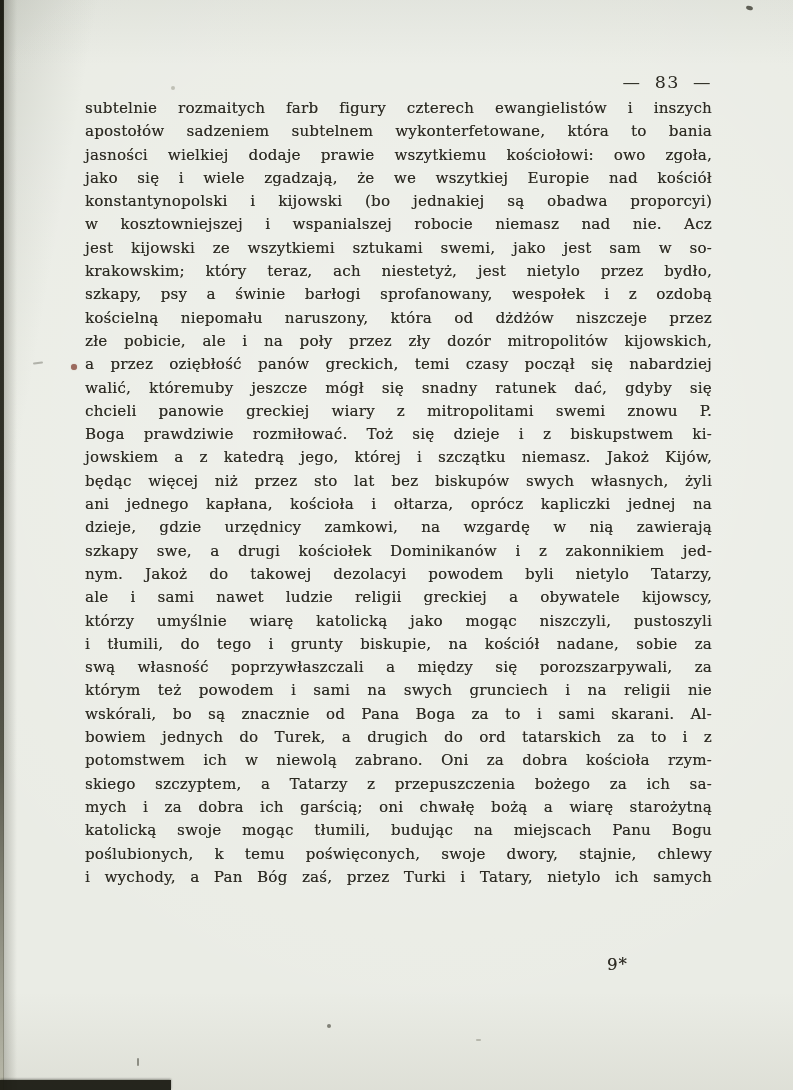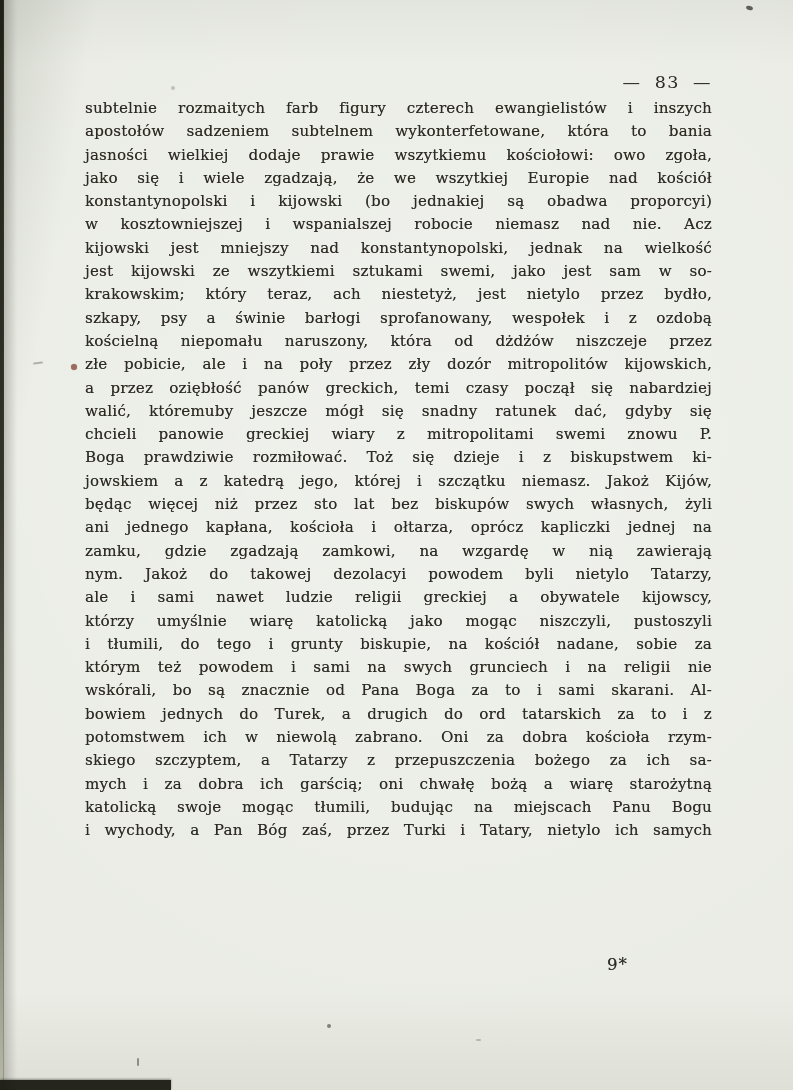--- a/index.html
+++ b/index.html
@@ -80,45 +80,47 @@
 
   <div class="page-number">— 83 —</div>
 
   <div class="text-block">
       <div class="line">subtelnie rozmaitych farb figury czterech ewangielistów i inszych</div>
       <div class="line">apostołów sadzeniem subtelnem wykonterfetowane, która to bania</div>
       <div class="line">jasności wielkiej dodaje prawie wszytkiemu kościołowi: owo zgoła,</div>
       <div class="line">jako się i wiele zgadzają, że we wszytkiej Europie nad kościół</div>
       <div class="line">konstantynopolski i kijowski (bo jednakiej są obadwa proporcyi)</div>
       <div class="line">w kosztowniejszej i wspanialszej robocie niemasz nad nie. Acz</div>
-      <div class="line">kijowski jest mniejszy nad konstantynopolski, jednak na wielkość</div>
       <div class="line">jest kijowski ze wszytkiemi sztukami swemi, jako jest sam w so-</div>
       <div class="line">krakowskim; który teraz, ach niestetyż, jest nietylo przez bydło,</div>
       <div class="line">szkapy, psy a świnie barłogi sprofanowany, wespołek i z ozdobą</div>
       <div class="line">kościelną niepomału naruszony, która od dżdżów niszczeje przez</div>
       <div class="line">złe pobicie, ale i na poły przez zły dozór mitropolitów kijowskich,</div>
       <div class="line">a przez oziębłość panów greckich, temi czasy począł się nabardziej</div>
       <div class="line">walić, któremuby jeszcze mógł się snadny ratunek dać, gdyby się</div>
       <div class="line">chcieli panowie greckiej wiary z mitropolitami swemi znowu P.</div>
       <div class="line">Boga prawdziwie rozmiłować. Toż się dzieje i z biskupstwem ki-</div>
       <div class="line">jowskiem a z katedrą jego, której i szczątku niemasz. Jakoż Kijów,</div>
       <div class="line">będąc więcej niż przez sto lat bez biskupów swych własnych, żyli</div>
       <div class="line">ani jednego kapłana, kościoła i ołtarza, oprócz kapliczki jednej na</div>
-      <div class="line">zamku, gdzie zgadzają zamkowi, na wzgardę w nią zawierają</div>
+      <div class="line">dzieje, gdzie urzędnicy zamkowi, na wzgardę w nią zawierają</div>
+      <div class="line">szkapy swe, a drugi kościołek Dominikanów i z zakonnikiem jed-</div>
       <div class="line">nym. Jakoż do takowej dezolacyi powodem byli nietylo Tatarzy,</div>
       <div class="line">ale i sami nawet ludzie religii greckiej a obywatele kijowscy,</div>
       <div class="line">którzy umyślnie wiarę katolicką jako mogąc niszczyli, pustoszyli</div>
       <div class="line">i tłumili, do tego i grunty biskupie, na kościół nadane, sobie za</div>
+      <div class="line">swą własność poprzywłaszczali a między się porozszarpywali, za</div>
       <div class="line">którym też powodem i sami na swych grunciech i na religii nie</div>
       <div class="line">wskórali, bo są znacznie od Pana Boga za to i sami skarani. Al-</div>
       <div class="line">bowiem jednych do Turek, a drugich do ord tatarskich za to i z</div>
       <div class="line">potomstwem ich w niewolą zabrano. Oni za dobra kościoła rzym-</div>
       <div class="line">skiego szczyptem, a Tatarzy z przepuszczenia bożego za ich sa-</div>
       <div class="line">mych i za dobra ich garścią; oni chwałę bożą a wiarę starożytną</div>
       <div class="line">katolicką swoje mogąc tłumili, budując na miejscach Panu Bogu</div>
+      <div class="line">poślubionych, k temu poświęconych, swoje dwory, stajnie, chlewy</div>
       <div class="line">i wychody, a Pan Bóg zaś, przez Turki i Tatary, nietylo ich samych</div>
     </div>
 
   <div class="signature">9*</div>
 
   <div class="mark dot-mark"></div>
   <div class="mark dash-mark"></div>
   <div class="mark speck-tr"></div>
   <div class="mark speck-a"></div>
   <div class="mark speck-b"></div>

